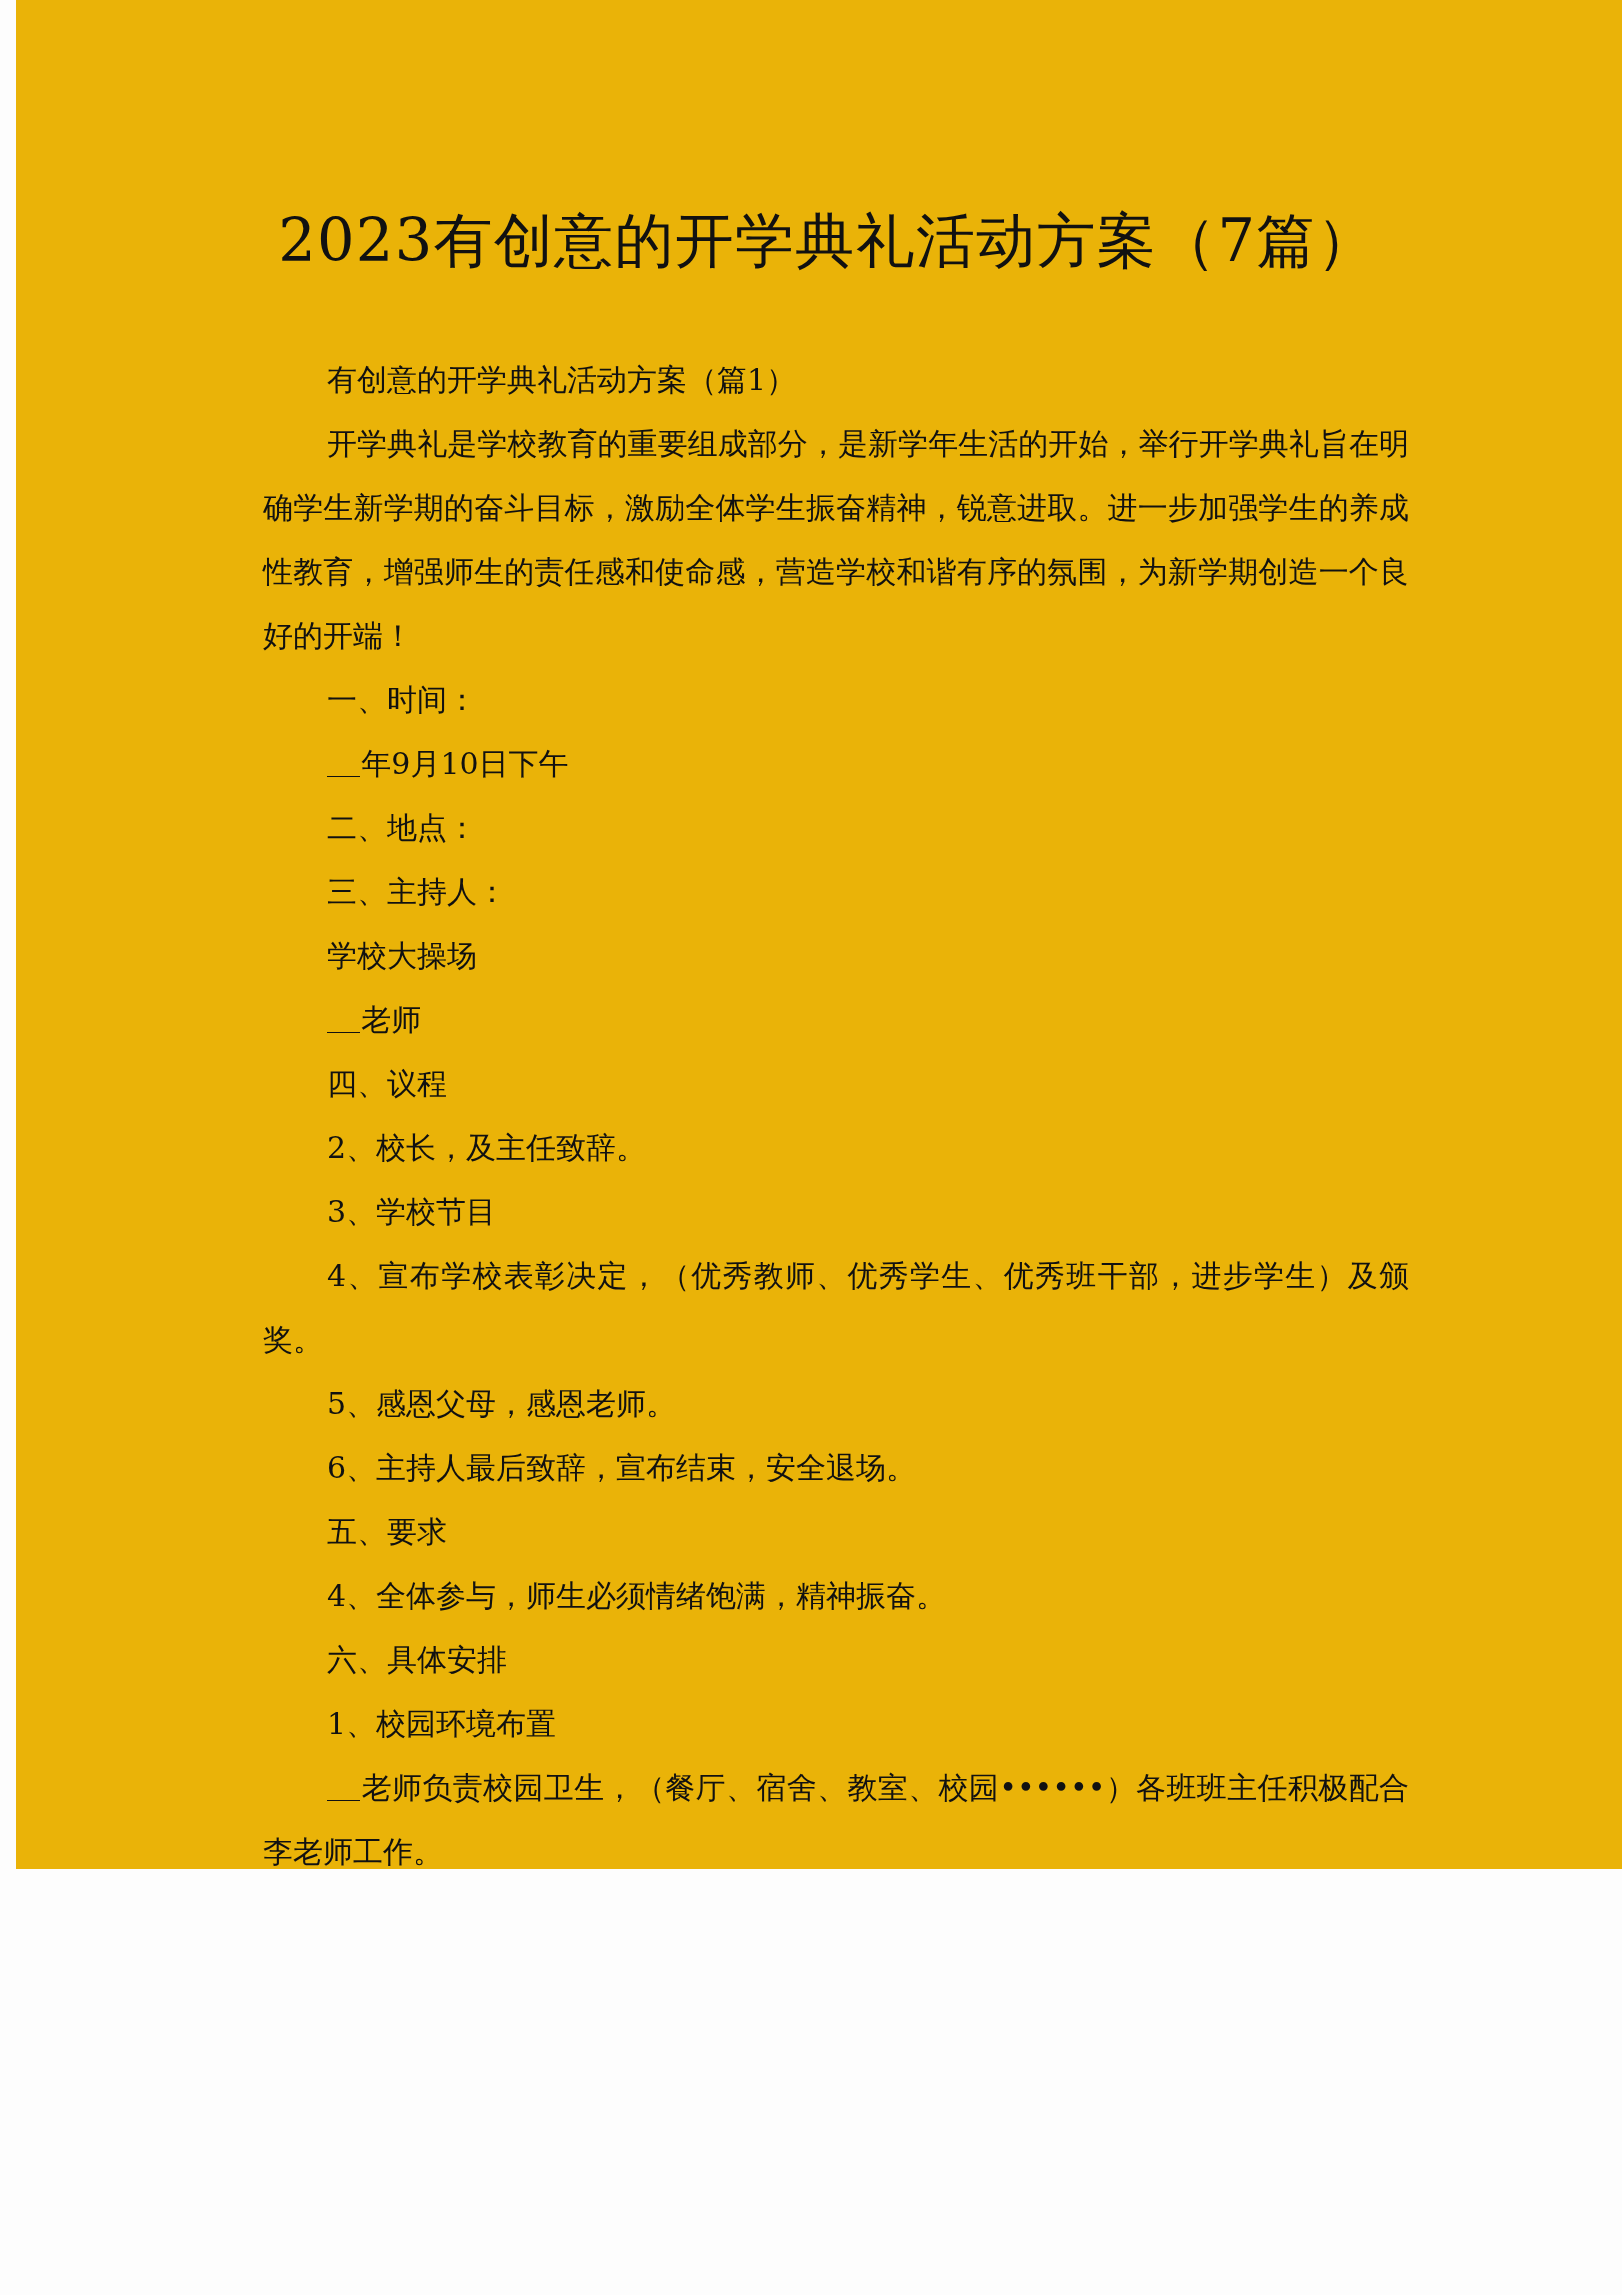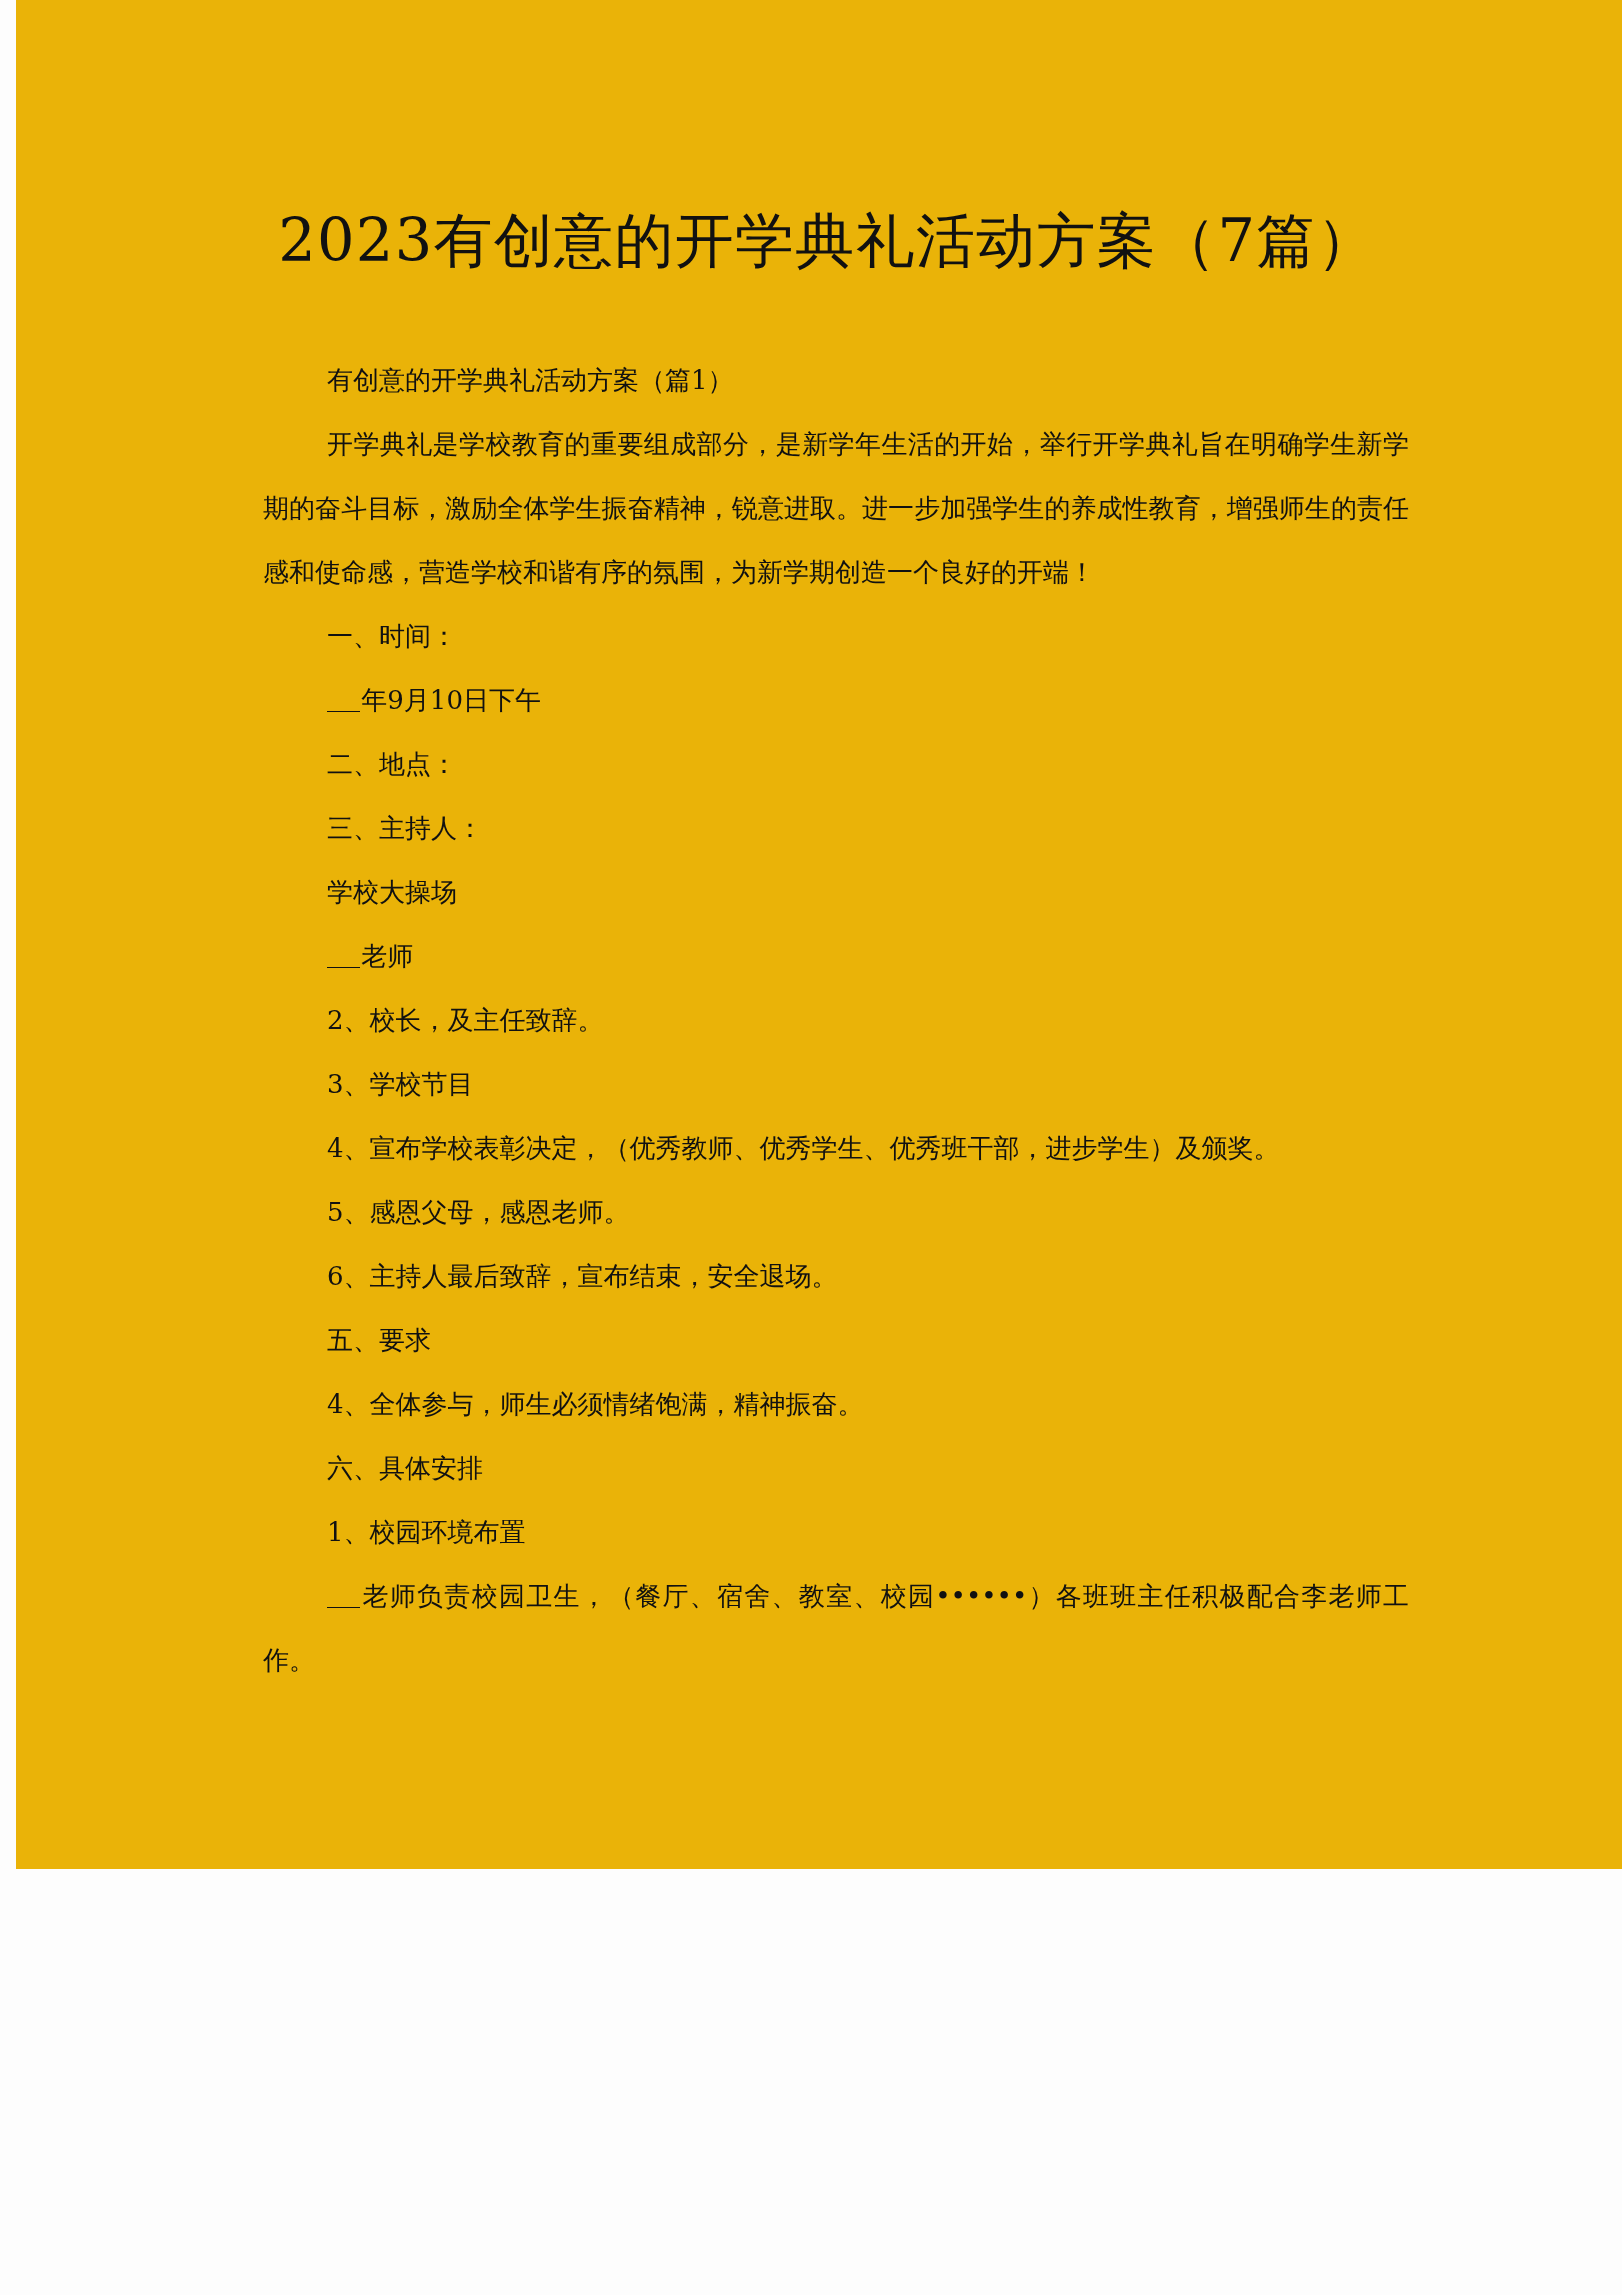--- a/index.html
+++ b/index.html
@@ -33,21 +33,21 @@
       line-height: 92px;
       letter-spacing: 1.3px;
       margin: 0;
       font-weight: normal;
     }
     .body-text {
       position: absolute;
       left: 247px;
       top: 348px;
       width: 1146px;
-      font-size: 26px;
+      font-size: 30px;
       line-height: 64px;
       text-align: justify;
     }
     .para {
       margin: 0;
       text-indent: 64px;
       white-space: normal;
     }
     .blank {
       display: inline-block;
@@ -66,20 +66,21 @@
 
   <div class="body-text">
     <p class="para"><span>有创意的开学典礼活动方案（篇1）</span></p>
     <p class="para"><span>开学典礼是学校教育的重要组成部分，是新学年生活的开始，举行开学典礼旨在明确学生新学期的奋斗目标，激励全体学生振奋精神，锐意进取。进一步加强学生的养成性教育，增强师生的责任感和使命感，营造学校和谐有序的氛围，为新学期创造一个良好的开端！</span></p>
     <p class="para"><span>一、时间：</span></p>
     <p class="para"><span class="blank"></span><span>年9月10日下午</span></p>
     <p class="para"><span>二、地点：</span></p>
     <p class="para"><span>三、主持人：</span></p>
     <p class="para"><span>学校大操场</span></p>
     <p class="para"><span class="blank"></span><span>老师</span></p>
+    <p class="para"><span>四、议程</span></p>
     <p class="para"><span>2、校长，及主任致辞。</span></p>
     <p class="para"><span>3、学校节目</span></p>
     <p class="para"><span>4、宣布学校表彰决定，（优秀教师、优秀学生、优秀班干部，进步学生）及颁奖。</span></p>
     <p class="para"><span>5、感恩父母，感恩老师。</span></p>
     <p class="para"><span>6、主持人最后致辞，宣布结束，安全退场。</span></p>
     <p class="para"><span>五、要求</span></p>
     <p class="para"><span>4、全体参与，师生必须情绪饱满，精神振奋。</span></p>
     <p class="para"><span>六、具体安排</span></p>
     <p class="para"><span>1、校园环境布置</span></p>
     <p class="para"><span class="blank"></span><span>老师负责校园卫生，（餐厅、宿舍、教室、校园••••••）各班班主任积极配合李老师工作。</span></p>

